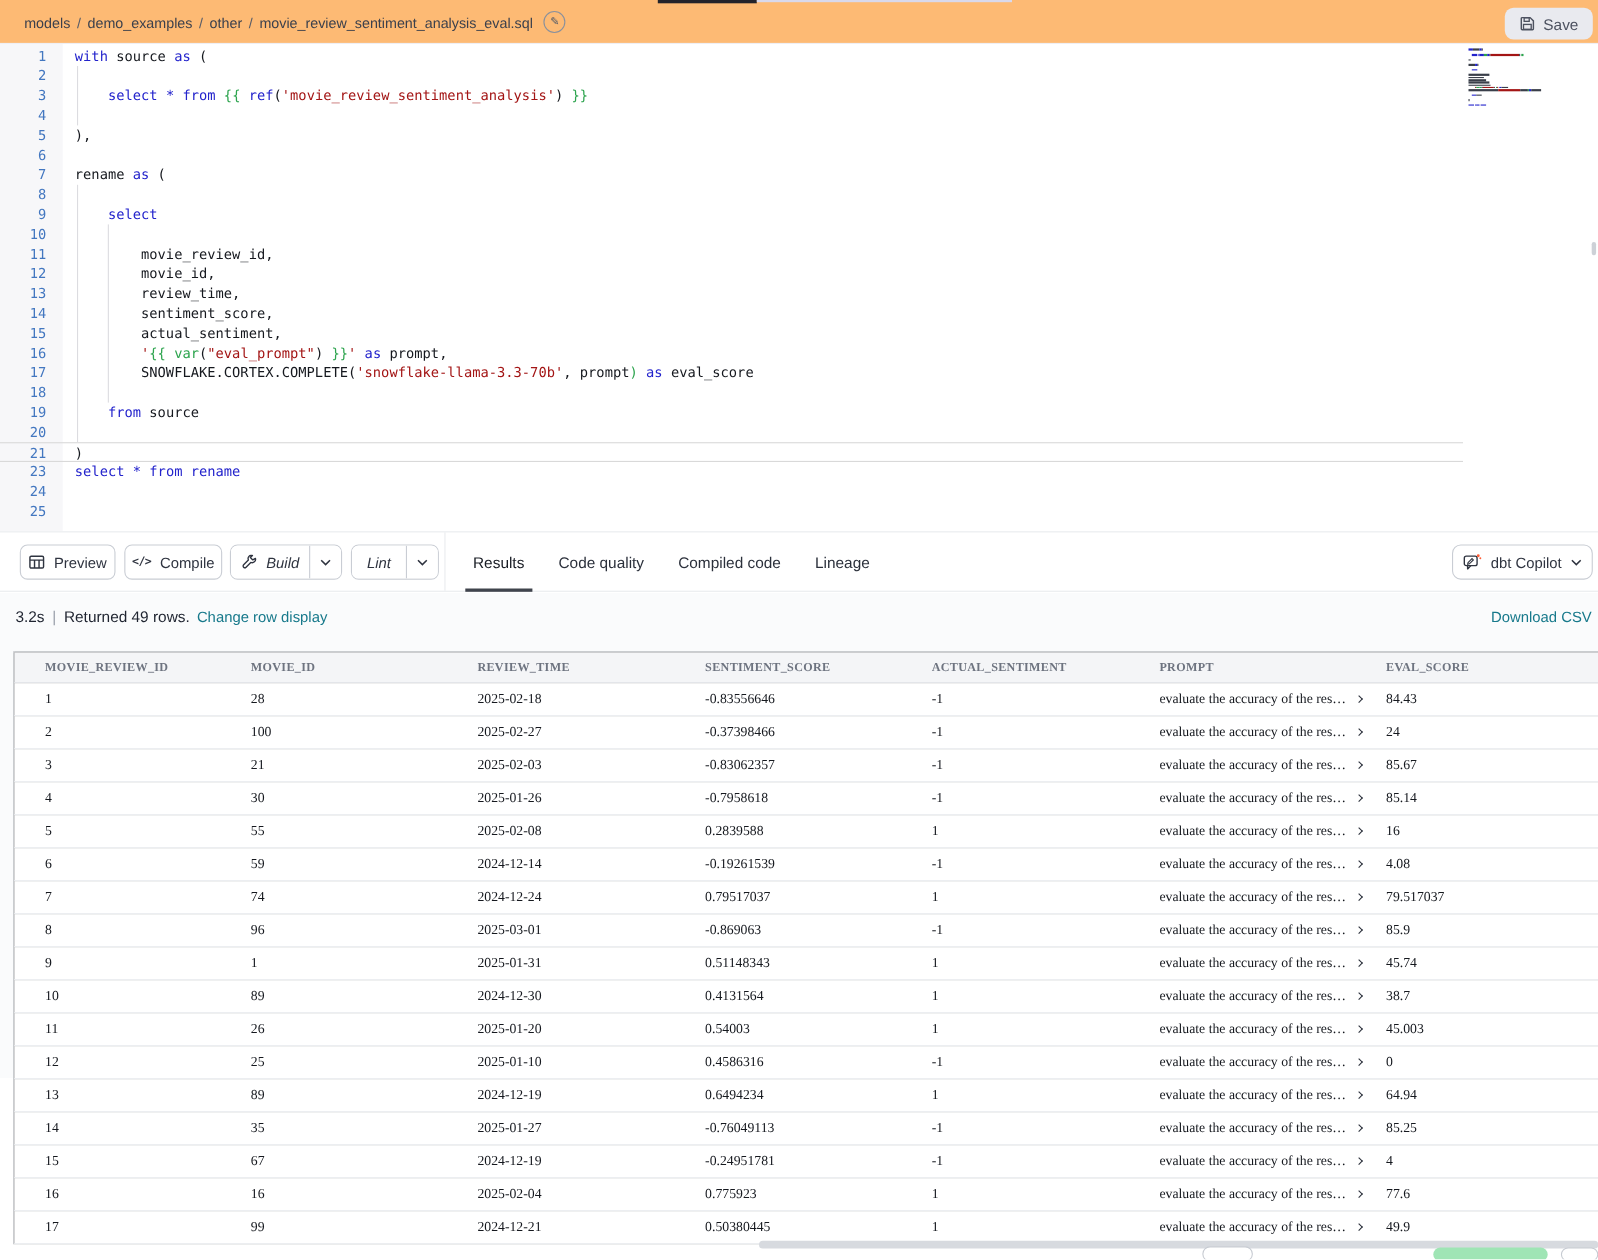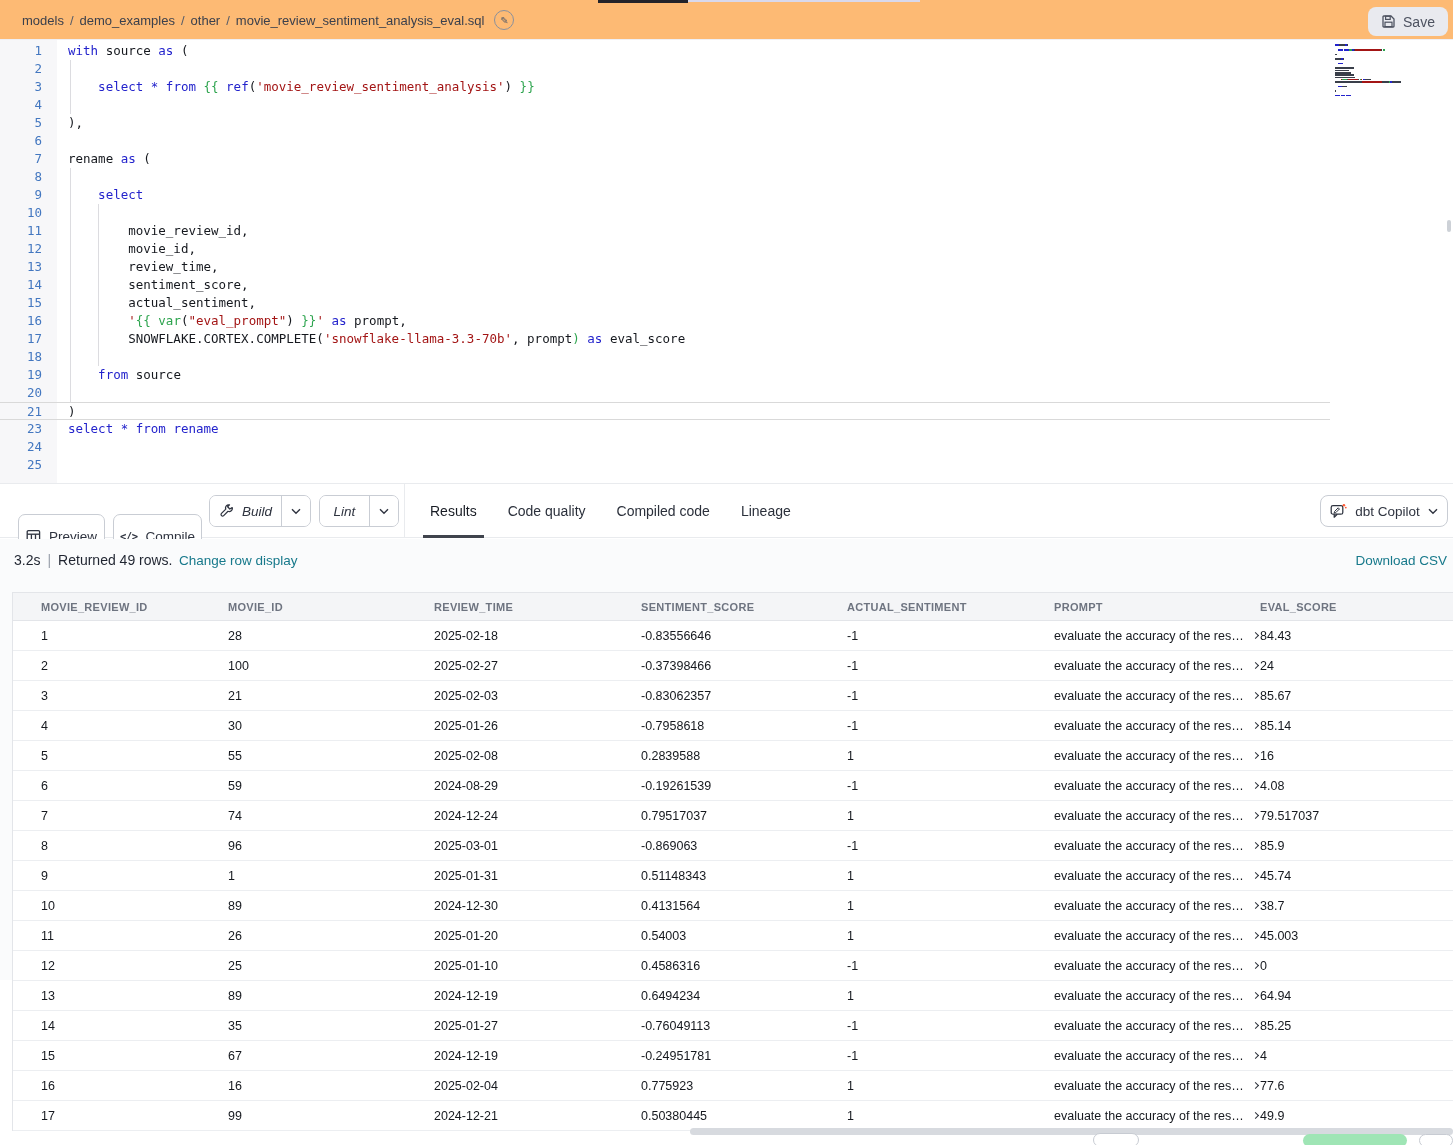--- a/index.html
+++ b/index.html
@@ -40,23 +40,23 @@
   .guide-b{ left:70px; top:128px; height:234px; }
   .guide-c{ left:98px; top:164px; height:162px; }
   .minimap{ position:absolute; left:1335px; top:4px; width:112px; }
   .mm-line{ height:2.3px; display:flex; align-items:center; font-size:0; }
   .mm-bar{ height:1.6px; display:inline-block; }
   .ed-scroll{ position:absolute; left:1447px; top:180px; width:4px; height:12px; background:#cdd1d7; border-radius:2px; }
 
   
   .toolbar{ position:absolute; left:0; top:483px; width:100%; height:55px; background:#fff;
             border-top:1px solid #e9ebee; border-bottom:1px solid #e9ebee; }
-  .tbtn{ position:absolute; top:11px; height:44px; background:#fff; border:1px solid #c9cdd4;
+  .tbtn{ position:absolute; top:11px; height:32px; background:#fff; border:1px solid #c9cdd4;
          border-radius:7px; display:flex; align-items:center; justify-content:center; gap:8px;
-         font-size:13.5px; color:#2f3440; font-family:inherit; cursor:pointer;margin-top:19px; }
+         font-size:13.5px; color:#2f3440; font-family:inherit; cursor:pointer; }
   .btn-preview{ left:18px; width:87px; }
   .btn-compile{ left:113px; width:89px; }
   .split{ position:absolute; top:11px; height:32px; display:flex; border:1px solid #c9cdd4; border-radius:7px; overflow:hidden; }
   .split-build{ left:209px; width:102px; }
   .split-lint{ left:319px; width:80px; }
   .split .main, .split .chev-part{ display:flex; align-items:center; justify-content:center; gap:8px;
          font-size:13.5px; color:#2f3440; background:#fff; border:none; font-family:inherit; cursor:pointer; height:100%; }
   .split .main{ flex:1;font-style:italic; }
   .split .chev-part{ width:29px; border-left:1px solid #c9cdd4; }
   .code-glyph{ font-family:"DejaVu Sans Mono",monospace; font-size:10.5px; font-weight:bold; color:#2f3440; letter-spacing:-0.5px; }
@@ -73,21 +73,21 @@
   
   .results{ position:absolute; left:0; top:539px; width:100%; height:441px; background:#fafbfc; }
   .statusrow{ position:absolute; left:0; top:0; width:100%; height:46px; }
   .status-text{ position:absolute; left:14px; top:13px; font-size:14px; color:#1f2430; }
   .status-text .pipe{ color:#9aa0ab; margin:0 7px; }
   .link{ font-size:13.5px; color:var(--accent_teal); cursor:pointer; }
   .change-link{ position:absolute; left:179px; top:14px; }
   .download-link{ position:absolute; right:6px; top:14px; }
 
   .rtable{ position:absolute; left:12px; top:53px; width:1441px; border-left:1px solid #e3e5e9;
-           border-top:1px solid #e3e5e9; background:#404040; }
+           border-top:1px solid #e3e5e9; background:#404040;font-family:Liberation Serif, serif; }
   .trow{ display:grid; grid-template-columns:215px 206px 207px 206px 207px 206px 1fr; align-items:center; }
   .thead{ height:28px; background:#f4f5f7; border-bottom:1px solid #e3e5e9; }
   .thead .cell{ font-size:11px; font-weight:bold; color:#6e7480; letter-spacing:0.3px; }
   .tbody-row{ height:30px; background:#fff; border-bottom:1px solid #eceef1; }
   .cell{ font-size:12.5px; color:#15181e; overflow:hidden; white-space:nowrap; }
   .trow .cell:first-child{ padding-left:28px; }
   .prompt-cell{ display:flex; align-items:center; gap:9px; }
   .chev-right{ width:5px; height:5px; border-top:1.4px solid #2b303b; border-right:1.4px solid #2b303b;
                transform:rotate(45deg); flex:0 0 auto; cursor:pointer; }
 
@@ -489,21 +489,21 @@
           <div class="cell">1</div>
           <div class="cell prompt-cell">
             <span>evaluate the accuracy of the res…</span>
             <span class="chev-right"></span>
           </div>
           <div class="cell">16</div>
         </div>
         <div class="trow tbody-row">
           <div class="cell">6</div>
           <div class="cell">59</div>
-          <div class="cell">2024-08-29</div>
+          <div class="cell">2024-12-14</div>
           <div class="cell">-0.19261539</div>
           <div class="cell">-1</div>
           <div class="cell prompt-cell">
             <span>evaluate the accuracy of the res…</span>
             <span class="chev-right"></span>
           </div>
           <div class="cell">4.08</div>
         </div>
         <div class="trow tbody-row">
           <div class="cell">7</div>

